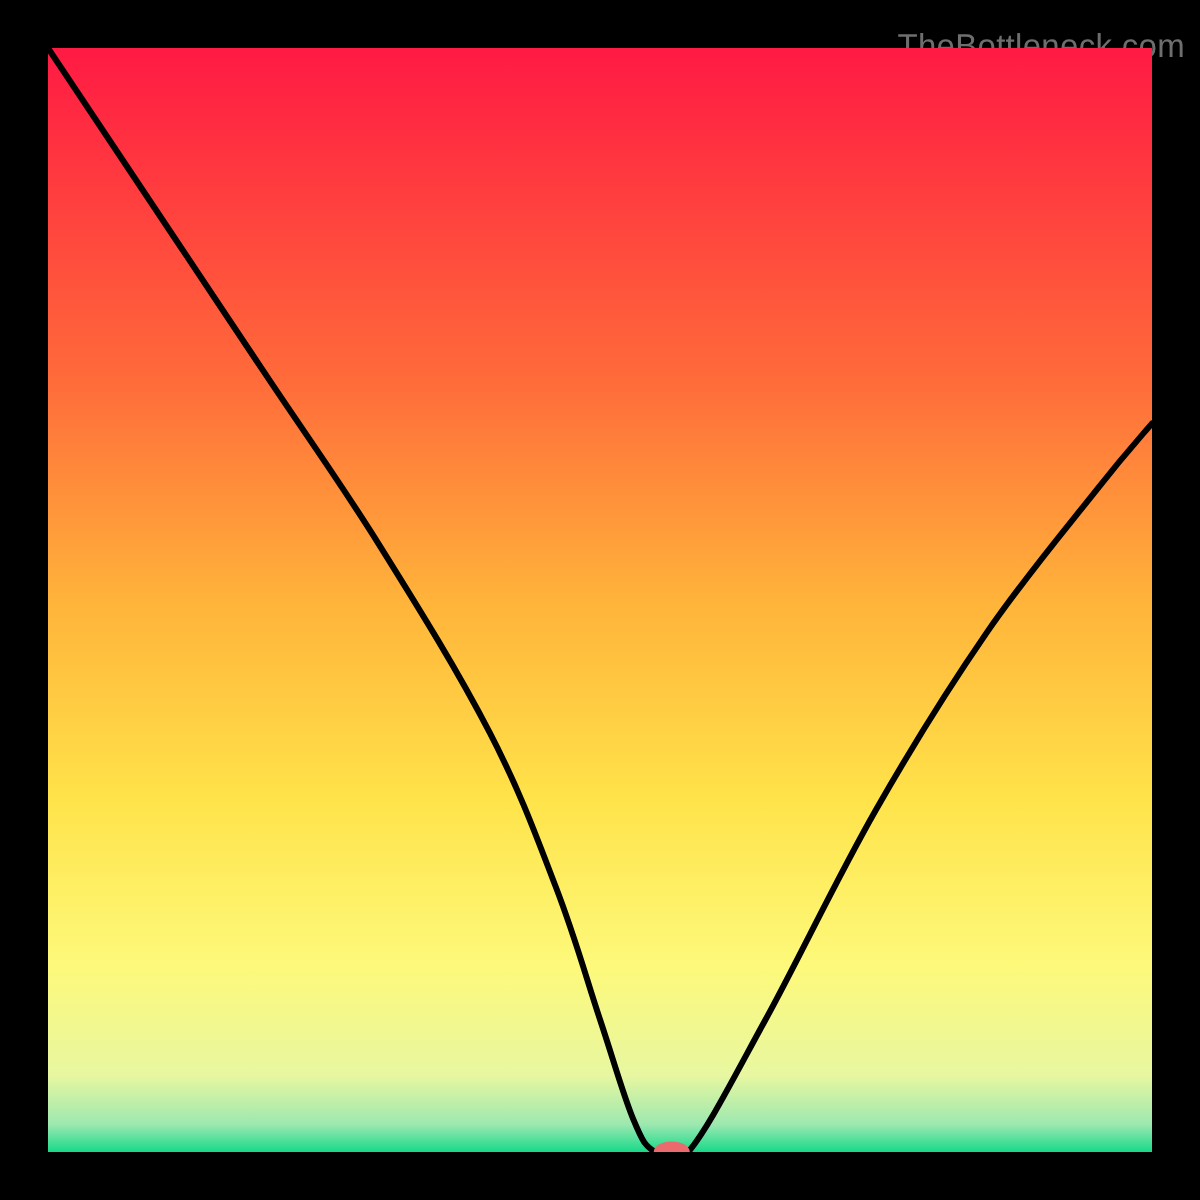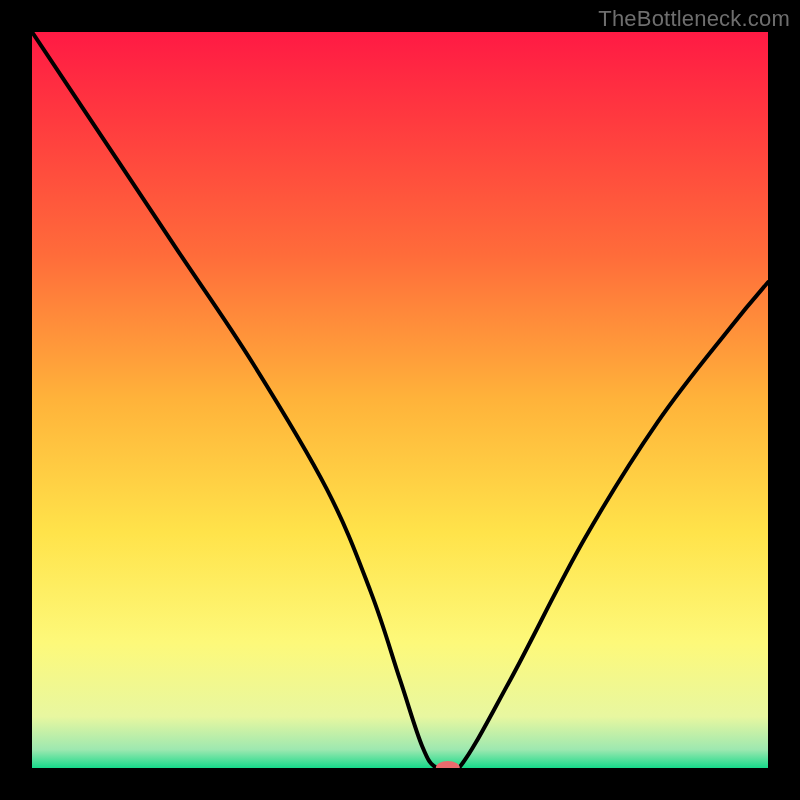--- a/index.html
+++ b/index.html
@@ -13,21 +13,21 @@
   .plot-area {
     position: absolute;
     left: 32px;
     top: 32px;
     width: 736px;
     height: 736px;
     overflow: hidden;
   }
   .attribution {
     position: absolute;
-    top: 6px;
+    top: 18px;
     right: 10px;
     font-family: Arial, Helvetica, sans-serif;
     font-size: 22px;
     color: #6e6e6e;
     font-weight: 500;
     letter-spacing: 0.2px;
   }
   svg { display: block; }
 </style>
 </head>

